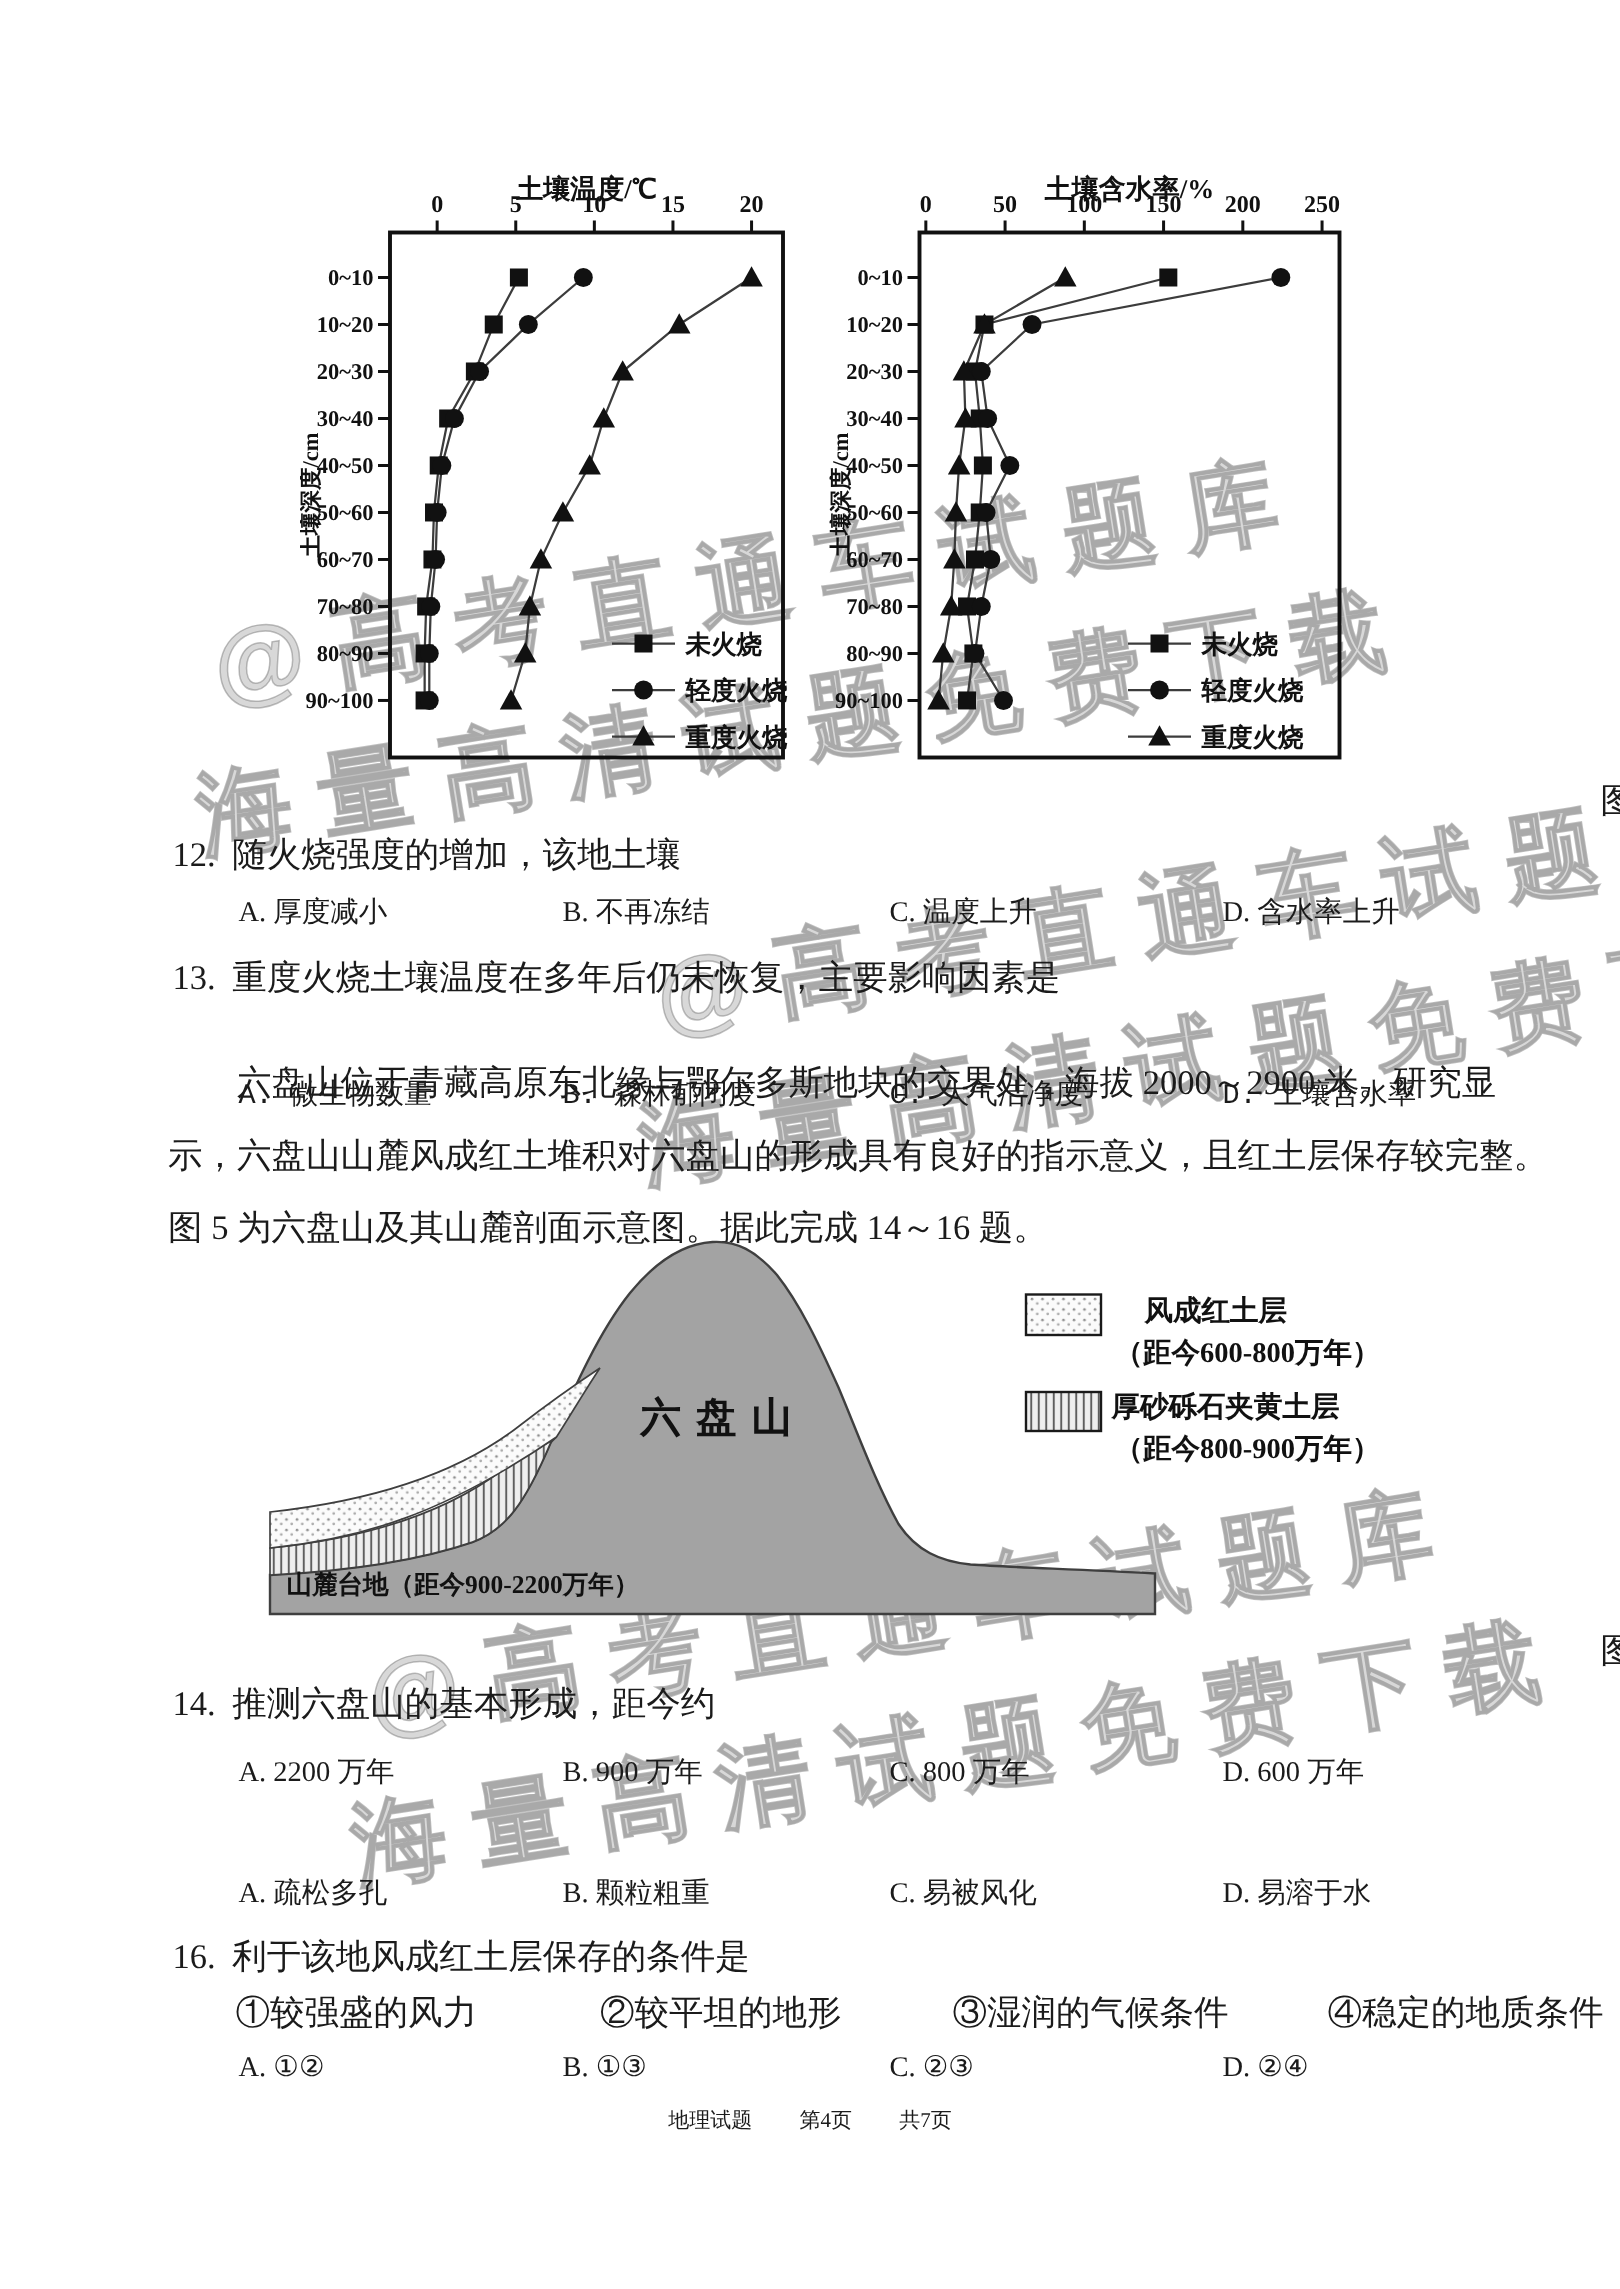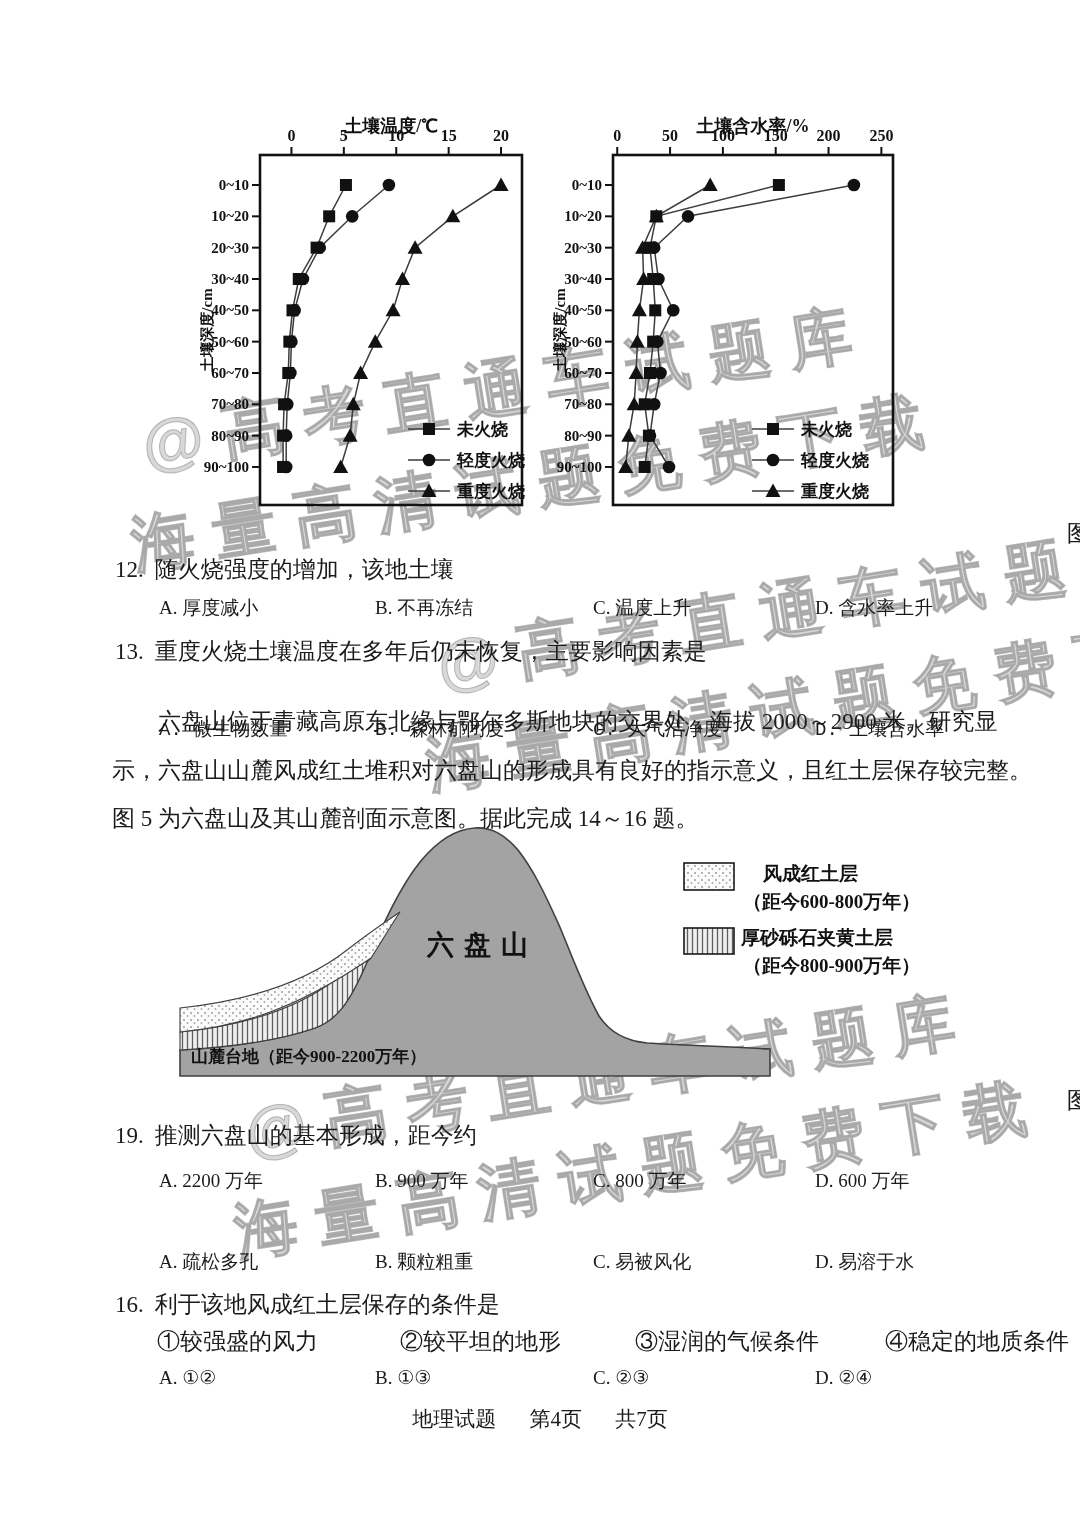--- a/index.html
+++ b/index.html
@@ -19,21 +19,21 @@
   
   .cap{position:absolute;left:0;width:100%;text-align:right;font-size:23px;letter-spacing:2px;padding-left:33px;}
   .stem{position:absolute;left:115px;font-size:23px;white-space:nowrap;}
   .stem .qtext{margin-left:11px;}
   .optrow{position:absolute;left:159px;right:40px;display:grid;
           grid-template-columns:216px 218px 222px auto;font-size:19px;white-space:nowrap;}
   .itemrow{position:absolute;left:157px;right:40px;display:grid;
           grid-template-columns:203px 195px 210px auto;font-size:23px;white-space:nowrap;}
   .para{position:absolute;left:112px;width:870px;font-size:23px;white-space:nowrap;}
   .indent{text-indent:2em;}
-  .footer{position:absolute;left:0;width:100%;top:1405px;text-align:center;font-size:21px;}
+  .footer{position:absolute;left:0;width:100%;top:1405px;text-align:center;font-size:14px;}
   .footer span{margin:0 14px;}
   
   .wm{position:absolute;transform:rotate(-9deg);transform-origin:left top;
       font-family:"Liberation Sans",sans-serif;font-weight:bold;font-size:63px;
       letter-spacing:19px;line-height:97px;white-space:nowrap;pointer-events:none;
       color:rgba(134,134,134,0.32);-webkit-text-stroke:1px rgba(105,105,105,0.42);}
   .wm .l2{margin-left:-26px;}
 </style>
 </head>
 <body>
@@ -267,21 +267,21 @@
     <text class="f5leg" x="588" y="58">风成红土层</text>
     <text class="f5leg" x="568" y="86">（距今600-800万年）</text>
     <rect x="509" y="106" width="50" height="26" fill="url(#pat-hatch)" stroke="#1a1a1a" stroke-width="1.6"></rect>
     <text class="f5leg" x="566" y="122">厚砂砾石夹黄土层</text>
     <text class="f5leg" x="568" y="150">（距今800-900万年）</text>
   </svg>
 
   <div class="cap" style="top:1085px;">图 5</div>
 
   <div class="stem" style="top:1120px;">
-    <span>19.</span><span class="qtext">推测六盘山的基本形成，距今约</span>
+    <span>14.</span><span class="qtext">推测六盘山的基本形成，距今约</span>
   </div>
   <div class="optrow" style="top:1168px;">
     <span>A. 2200 万年</span>
     <span>B. 900 万年</span>
     <span>C. 800 万年</span>
     <span>D. 600 万年</span>
   </div>
 
   <div class="optrow" style="top:1249px;">
     <span>A. 疏松多孔</span>

